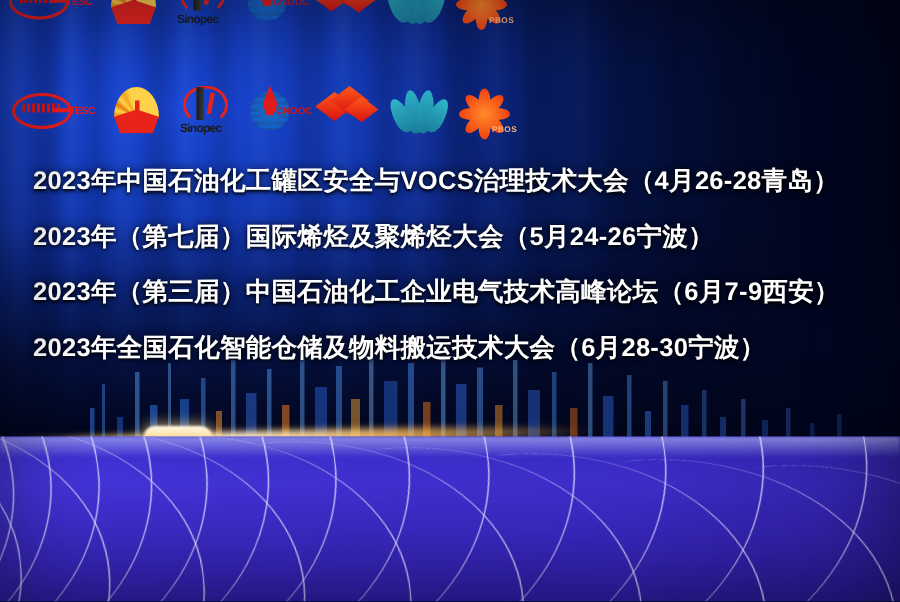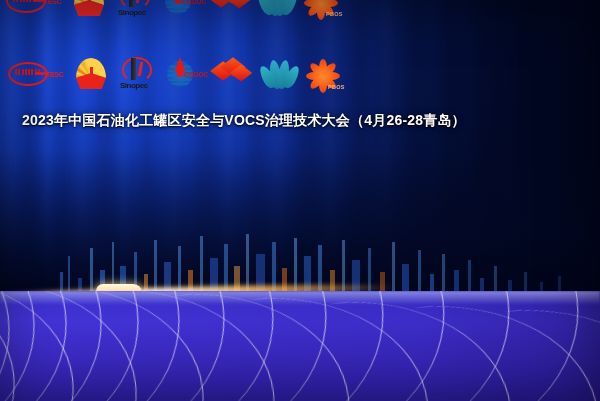--- a/index.html
+++ b/index.html
@@ -163,21 +163,21 @@
     font-weight:bold; color:#ffb37a; letter-spacing:.3px;
   }
 
   
   .lines{
     position:absolute; left:22px; top:102px; width:568px;
   }
   .line{
     height:37px; display:flex; align-items:center;
     color:#ffffff;
-    font-size:14px; font-weight:bold;
+    font-size:17px; font-weight:bold;
     letter-spacing:.2px;
     white-space:nowrap;
     text-shadow:0 0 6px rgba(0,0,0,.85), 0 1px 2px rgba(0,0,0,.9);
   }
 
   
   .city{
     position:absolute; left:0; right:0; bottom:101px; height:72px;
     overflow:hidden;
   }
@@ -446,17 +446,20 @@
       <i style="--x:60px;--t:64px;--w:330px;--h:242px;--r:-6deg"></i>
       <i style="--x:134px;--t:68px;--w:335px;--h:244px;--r:-6deg"></i>
       <i style="--x:212px;--t:72px;--w:340px;--h:246px;--r:-6deg"></i>
       <i style="--x:294px;--t:76px;--w:345px;--h:248px;--r:-6deg"></i>
       <i style="--x:380px;--t:80px;--w:350px;--h:250px;--r:-6deg"></i>
     </div>
   </div>
 
   <div class="lines">
     <div class="line">2023年中国石油化工罐区安全与VOCS治理技术大会（4月26-28青岛）</div>
+    <div class="line">2023年（第七届）国际烯烃及聚烯烃大会（5月24-26宁波）</div>
+    <div class="line">2023年（第三届）中国石油化工企业电气技术高峰论坛（6月7-9西安）</div>
+    <div class="line">2023年全国石化智能仓储及物料搬运技术大会（6月28-30宁波）</div>
   </div>
 
 
   <div class="edge-vig"></div>
 </div>
 
 </body></html>

